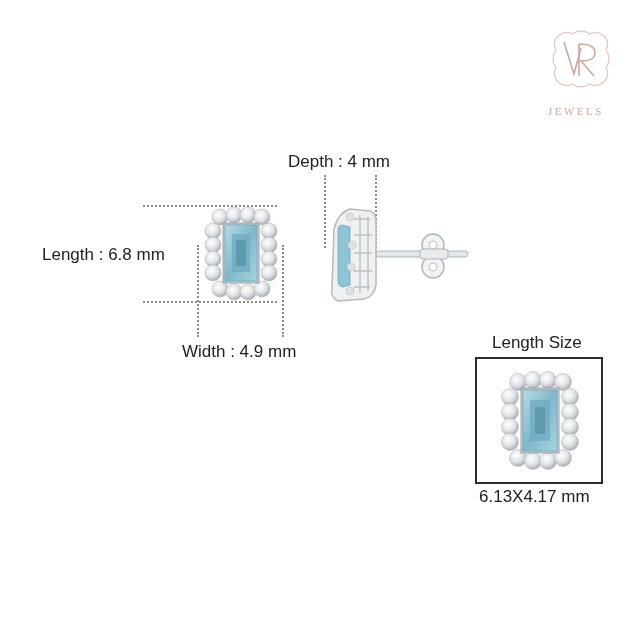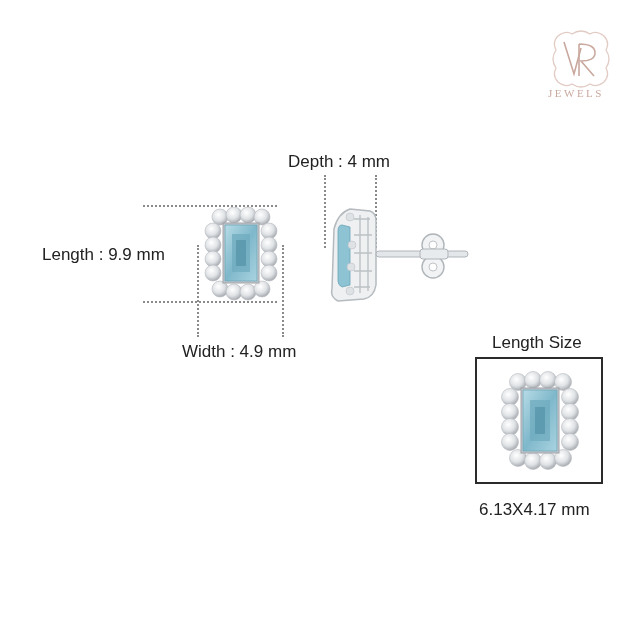--- a/index.html
+++ b/index.html
@@ -16,29 +16,29 @@
   </style>
 </head>
 <body>
 
 <div class="abs" style="left:546px; top:28px; width:70px; height:80px;">
   <svg width="70" height="62" viewBox="0 0 70 62">
     <path d="M12 8 Q20 2 26 6 Q35 0 44 6 Q50 2 58 8 Q64 14 60 22 Q66 31 60 40 Q64 48 58 54 Q50 60 44 56 Q35 62 26 56 Q20 60 12 54 Q6 48 10 40 Q4 31 10 22 Q6 14 12 8 Z" fill="none" stroke="#e2cbc3" stroke-width="1.3"></path>
     <path d="M18 14 L28 46 L35 20" fill="none" stroke="#c9a89e" stroke-width="1.6"></path>
     <path d="M33 16 L33 48 M33 16 Q50 16 49 26 Q48 33 35 33 L48 48" fill="none" stroke="#c9a89e" stroke-width="1.6"></path>
   </svg>
-  <div class="logo-text abs" style="left:2px; top:59px;">JEWELS</div>
+  <div class="logo-text abs" style="left:2px; top:77px;">JEWELS</div>
 </div>
 
 <div class="abs label" style="left:288px; top:152px;">Depth : 4 mm</div>
 
 <div class="abs vdots" style="left:324px; top:175px; height:73px;"></div>
 <div class="abs vdots" style="left:375px; top:175px; height:73px;"></div>
 
-<div class="abs label" style="left:42px; top:245px;">Length : 9.9 mm</div>
+<div class="abs label" style="left:42px; top:245px;">Length : 6.8 mm</div>
 
 <div class="abs hdots" style="left:143px; top:205px; width:134px;"></div>
 <div class="abs hdots" style="left:143px; top:301px; width:134px;"></div>
 
 <div class="abs vdots" style="left:197px; top:245px; height:92px;"></div>
 <div class="abs vdots" style="left:282px; top:245px; height:92px;"></div>
 
 <div class="abs label" style="left:182px; top:342px;">Width : 4.9 mm</div>
 
 <div class="abs" style="left:203px; top:207px; width:76px; height:94px;">
@@ -137,13 +137,13 @@
         <circle cx="49" cy="90" r="8.5"></circle>
         <circle cx="64" cy="87" r="8.5"></circle>
     </g>
     <rect x="22" y="17" width="38" height="65" fill="#c5c9cd" stroke="#9da2a7" stroke-width="1"></rect>
     <rect x="24" y="19" width="34" height="61" fill="url(#aqua2)" stroke="#6fa7ba" stroke-width="0.8"></rect>
     <rect x="31" y="29" width="20" height="41" fill="#6ea9bd" opacity="0.7"></rect>
     <rect x="36" y="36" width="10" height="27" fill="#4f8ea4" opacity="0.6"></rect>
   </svg>
 </div>
 
-<div class="abs label" style="left:479px; top:500px;">6.13X4.17 mm</div>
+<div class="abs label" style="left:479px; top:487px;">6.13X4.17 mm</div>
 
 </body></html>

